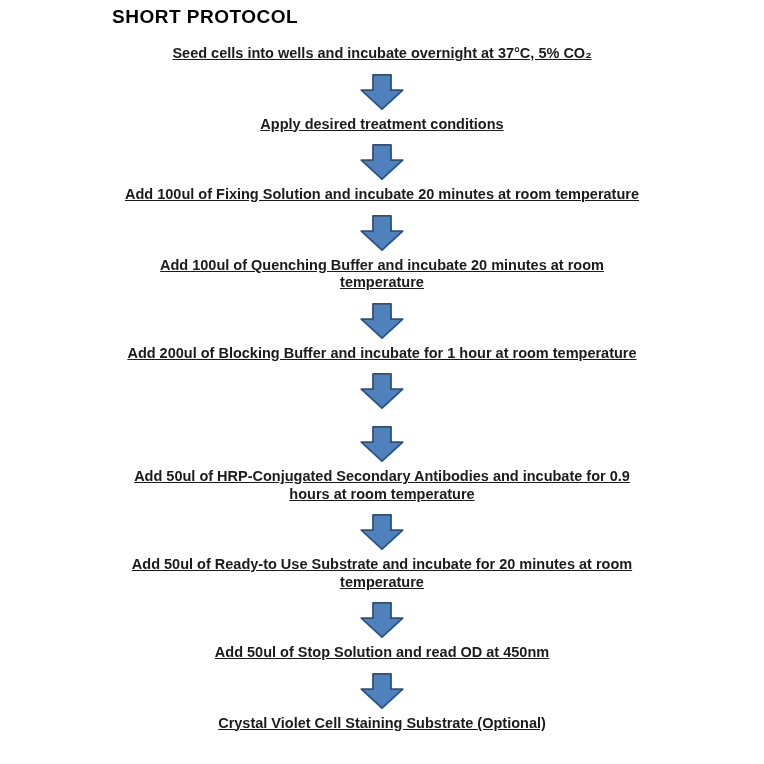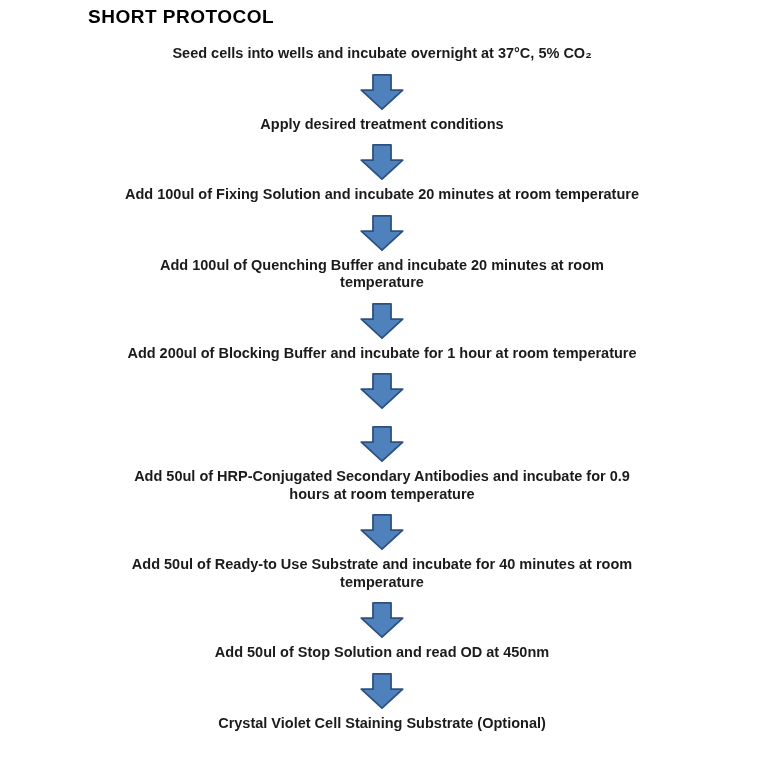--- a/index.html
+++ b/index.html
@@ -10,41 +10,42 @@
     font-family: "Liberation Sans", "DejaVu Sans", sans-serif;
     overflow: hidden;
   }
   .page {
     width: 764px;
     height: 764px;
     padding-top: 5px;
     background: #ffffff;
   }
   .title {
-    margin-left: 88px;
+    margin-left: 112px;
     font-size: 19px;
     line-height: 24px;
     font-weight: 700;
     letter-spacing: 0.5px;
     color: #000000;
   }
   .flow {
     width: 700px;
     margin: 0 auto;
     display: flex;
     flex-direction: column;
     align-items: center;
   }
   .step {
     font-size: 14.5px;
     line-height: 17.5px;
     font-weight: 700;
     color: #1b1b1b;
     text-align: center;
     white-space: pre-line;
+    text-decoration: underline;
   }
   .step--first {
     margin-top: 16px;
   }
   .arrow {
     display: block;
     width: 48px;
     height: 36px;
     margin: 11px auto 6px auto;
     flex: 0 0 auto;
@@ -93,21 +94,21 @@
       <polygon points="14,1 34,1 34,18 47,18 24,39 1,18 14,18" fill="#4f81bd" stroke="#2c5180" stroke-width="2" stroke-linejoin="round"></polygon>
     </svg>
 
     <div class="step">Add 50ul of HRP-Conjugated Secondary Antibodies and incubate for 0.9
 hours at room temperature</div>
 
     <svg class="arrow" viewBox="0 0 48 40" xmlns="http://www.w3.org/2000/svg">
       <polygon points="14,1 34,1 34,18 47,18 24,39 1,18 14,18" fill="#4f81bd" stroke="#2c5180" stroke-width="2" stroke-linejoin="round"></polygon>
     </svg>
 
-    <div class="step">Add 50ul of Ready-to Use Substrate and incubate for 40 minutes at room
+    <div class="step">Add 50ul of Ready-to Use Substrate and incubate for 20 minutes at room
 temperature</div>
 
     <svg class="arrow" viewBox="0 0 48 40" xmlns="http://www.w3.org/2000/svg">
       <polygon points="14,1 34,1 34,18 47,18 24,39 1,18 14,18" fill="#4f81bd" stroke="#2c5180" stroke-width="2" stroke-linejoin="round"></polygon>
     </svg>
 
     <div class="step">Add 50ul of Stop Solution and read OD at 450nm</div>
 
     <svg class="arrow" viewBox="0 0 48 40" xmlns="http://www.w3.org/2000/svg">
       <polygon points="14,1 34,1 34,18 47,18 24,39 1,18 14,18" fill="#4f81bd" stroke="#2c5180" stroke-width="2" stroke-linejoin="round"></polygon>

